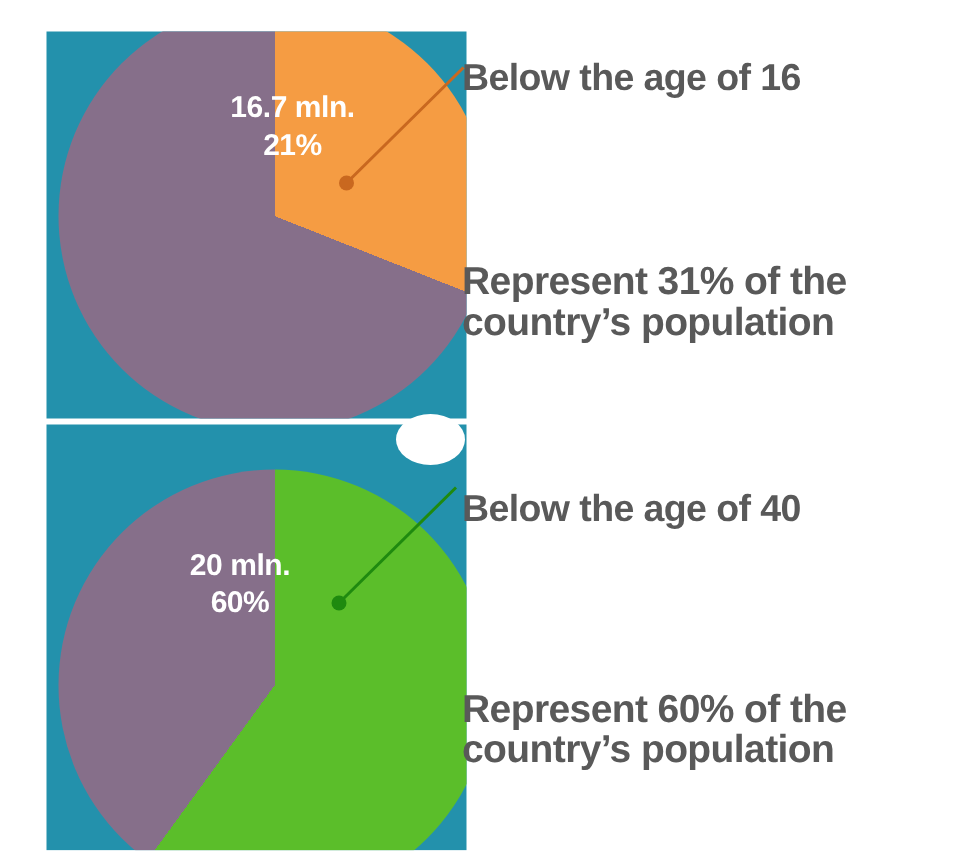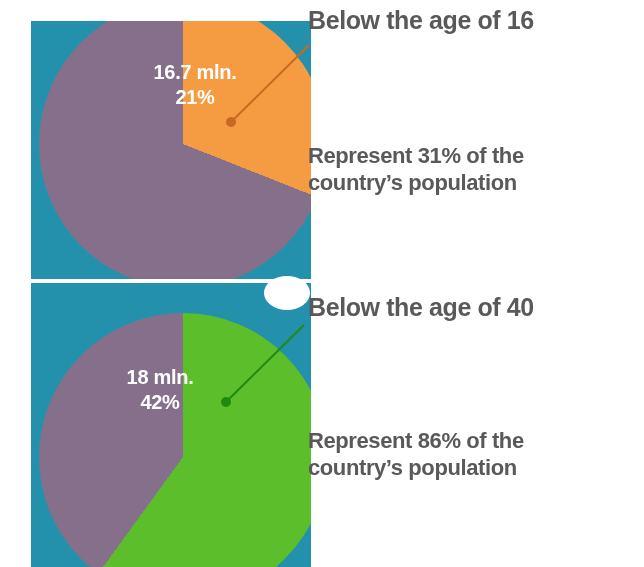--- a/index.html
+++ b/index.html
@@ -69,28 +69,29 @@
   }
   #label-top    { left: 140px; top: 60px;  width: 110px; }
   #label-bottom { left: 105px; top: 365px; width: 110px; }
 
   
   .caption {
     position: absolute;
     color: #595959;
     font-weight: bold;
     letter-spacing: -0.4px;
+    margin-top: 32px;
   }
   .caption.heading {
     font-size: 25px;
     line-height: 29px;
     white-space: nowrap;
   }
   .caption.body {
-    font-size: 22px;
+    font-size: 26px;
     line-height: 27px;
     width: 300px;
   }
   #cap-head-16 { left: 308px; top: 6px; }
   #cap-body-16 { left: 308px; top: 142px; }
   #cap-head-30 { left: 308px; top: 293px; }
   #cap-body-30 { left: 308px; top: 427px; }
 
   
   #erase-blob {
@@ -120,26 +121,26 @@
   <div class="caption heading" id="cap-head-16">Below the age of 16</div>
   <div class="caption body" id="cap-body-16">Represent 31% of the country’s population</div>
 
   <div class="panel" id="panel-bottom">
     <div class="pie" id="pie-bottom" style="background: conic-gradient(rgb(91, 190, 42) 0deg, rgb(91, 190, 42) 216deg, rgb(134, 111, 138) 216deg, rgb(134, 111, 138) 360deg);"></div>
   </div>
 
   <div id="erase-blob"></div>
 
   <div class="slice-label" id="label-bottom">
-    <div>18 mln.</div>
-    <div>42%</div>
+    <div>20 mln.</div>
+    <div>60%</div>
   </div>
 
   <div class="caption heading" id="cap-head-30">Below the age of 40</div>
-  <div class="caption body" id="cap-body-30">Represent 86% of the country’s population</div>
+  <div class="caption body" id="cap-body-30">Represent 60% of the country’s population</div>
 
   <svg class="leader" viewBox="0 0 644 567">
     <g>
       <line id="leader-line-top" x1="231" y1="122" x2="309" y2="45" stroke="#c9681f" stroke-width="2"></line>
       <circle id="leader-dot-top" cx="231" cy="122" r="5" fill="#c9681f"></circle>
     </g>
     <g>
       <line id="leader-line-bottom" x1="226" y1="402" x2="304" y2="325" stroke="#1f8a0f" stroke-width="2"></line>
       <circle id="leader-dot-bottom" cx="226" cy="402" r="5" fill="#1f8a0f"></circle>
     </g>

